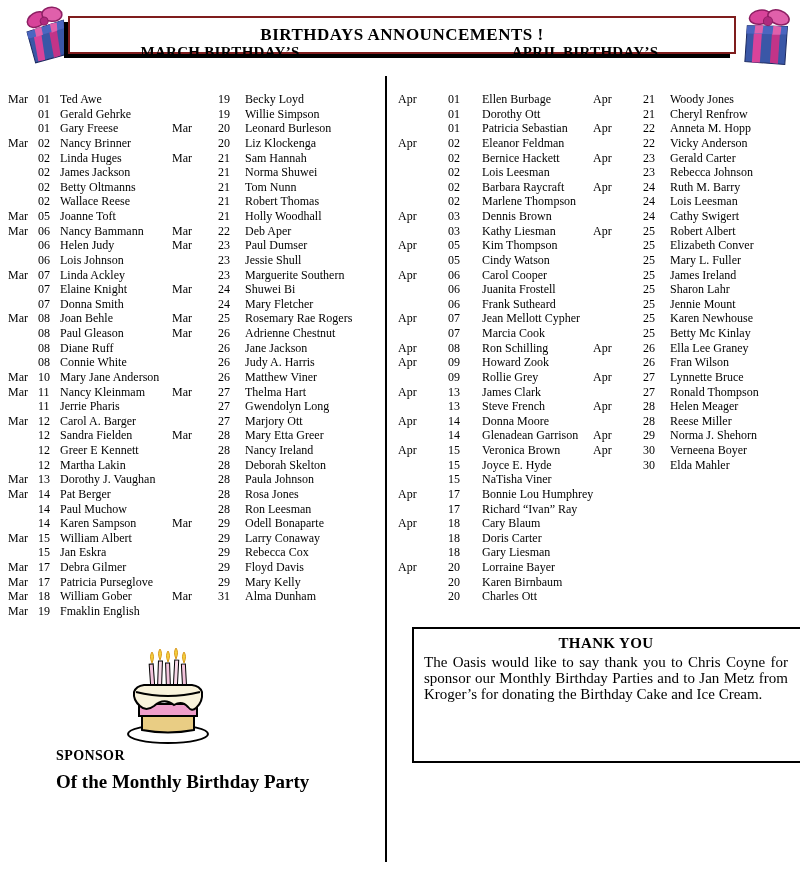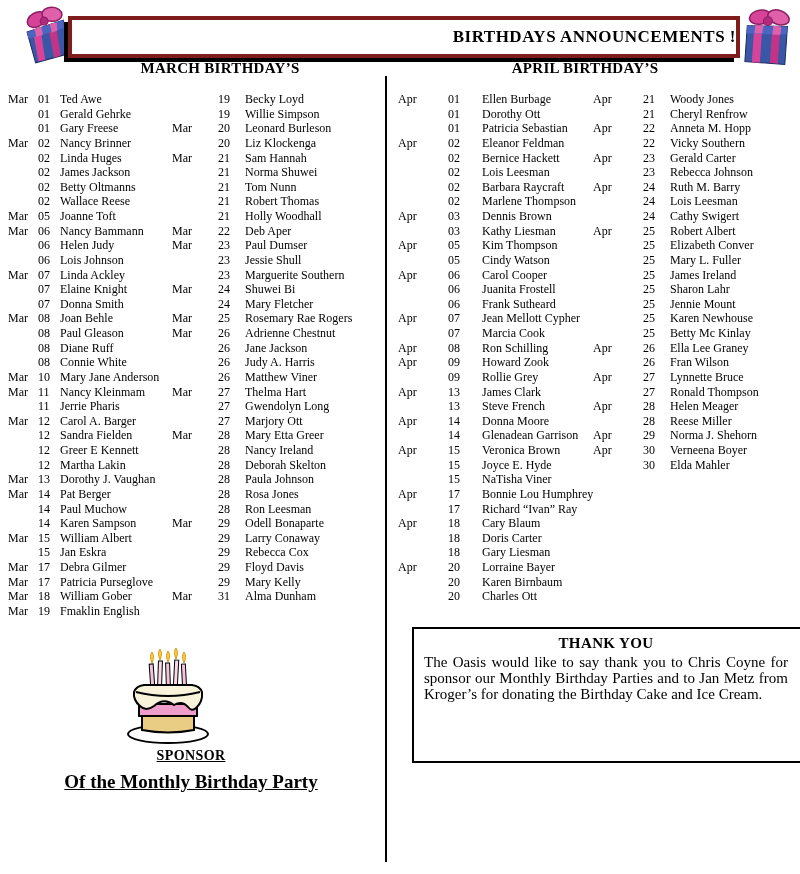--- a/index.html
+++ b/index.html
@@ -7,48 +7,48 @@
     width:800px;height:874px;position:relative;background:#ffffff;
     font-family:"Liberation Serif","DejaVu Serif",serif;color:#000;
     overflow:hidden;
   }
   
   .gift{position:absolute;width:60px;height:62px;}
   .gift-left{left:16px;top:2px;transform:rotate(-8deg);}
   .gift-right{left:736px;top:4px;transform:rotate(4deg);}
   .header-box{
     position:absolute;left:68px;top:16px;width:664px;height:34px;
-    border:4px solid #7f1d1d;box-shadow:-5px 5px 0 -1px #000;
-    display:flex;align-items:center;justify-content:flex-end;background:#fff;
+    border:2px solid #7f1d1d;box-shadow:-5px 5px 0 -1px #000;
+    display:flex;align-items:center;justify-content:center;background:#fff;
   }
   .header-box h1{
     margin:0;font-size:17px;font-weight:bold;letter-spacing:.5px;
   }
   .col-title{
-    position:absolute;top:60px;font-size:15px;font-weight:bold;
+    position:absolute;top:44px;font-size:15px;font-weight:bold;
     text-align:center;margin:0;letter-spacing:.3px;
   }
   .col-title.march{left:60px;width:320px;}
   .col-title.april{left:420px;width:330px;}
   .divider{position:absolute;left:385px;top:76px;width:2px;height:786px;background:#000;}
 
   
   .list{position:absolute;top:92px;}
   .row{display:flex;height:14.64px;line-height:14.6px;font-size:12px;white-space:nowrap;}
   .row .m{flex:none;}
   .row .d{flex:none;}
   .row .n{flex:none;}
   #march-col1{left:8px;}   #march-col1 .m{width:30px;} #march-col1 .d{width:22px;}
   #march-col2{left:172px;} #march-col2 .m{width:46px;} #march-col2 .d{width:27px;}
   #april-col1{left:398px;} #april-col1 .m{width:50px;} #april-col1 .d{width:34px;}
   #april-col2{left:593px;} #april-col2 .m{width:50px;} #april-col2 .d{width:27px;}
 
   
   .cake{position:absolute;left:112px;top:638px;width:112px;height:110px;}
-  .sponsor{position:absolute;left:56px;top:748px;width:270px;text-align:center;text-decoration:underline;}
+  .sponsor{position:absolute;left:56px;top:748px;width:270px;text-align:left;}
   .sponsor .label{font-weight:bold;font-size:14px;letter-spacing:.4px;}
   .sponsor .sub{font-weight:bold;font-size:19px;margin-top:7px;white-space:nowrap;}
 
   
   .thankyou{
     position:absolute;left:400px;top:627px;width:364px;height:112px;
     border:2px solid #000;padding:6px 22px 14px 10px;background:#fff;margin-left:12px;
   }
   .thankyou h2{margin:0 0 2px 0;font-size:15px;font-weight:bold;text-align:center;letter-spacing:.4px;}
   .thankyou p{margin:2px 0 0 0;font-size:15px;line-height:16px;text-align:justify;}
@@ -641,21 +641,21 @@
       <span class="n">Cheryl Renfrow</span>
     </div>
     <div class="row">
       <span class="m">Apr</span>
       <span class="d">22</span>
       <span class="n">Anneta M. Hopp</span>
     </div>
     <div class="row">
       <span class="m"></span>
       <span class="d">22</span>
-      <span class="n">Vicky Southern</span>
+      <span class="n">Vicky Anderson</span>
     </div>
     <div class="row">
       <span class="m">Apr</span>
       <span class="d">23</span>
       <span class="n">Gerald Carter</span>
     </div>
     <div class="row">
       <span class="m"></span>
       <span class="d">23</span>
       <span class="n">Rebecca Johnson</span>

